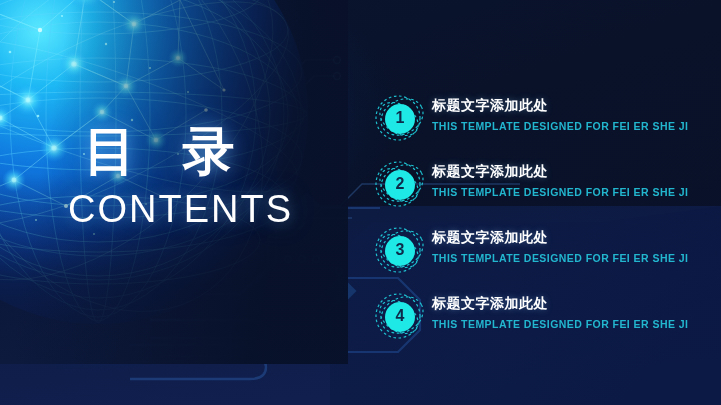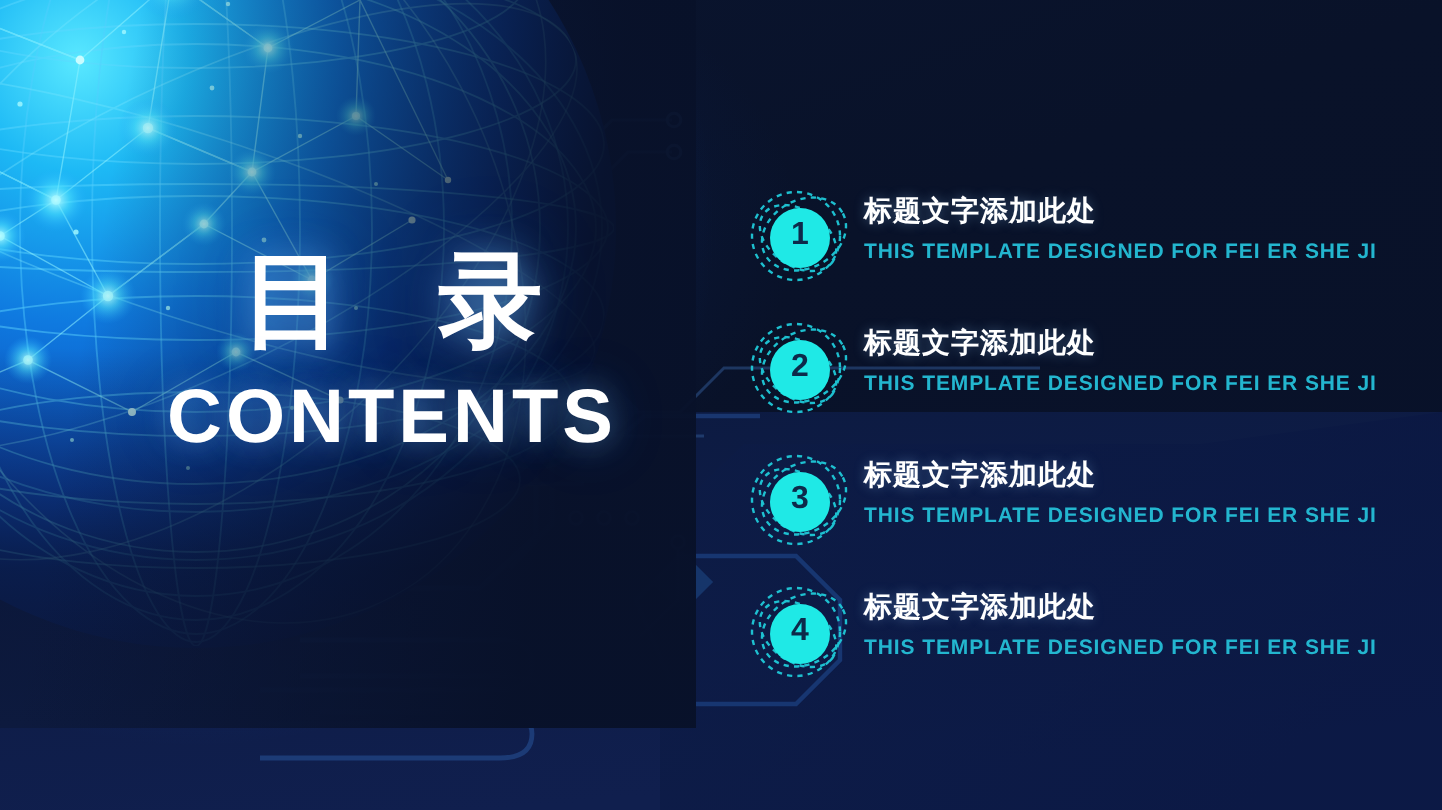--- a/index.html
+++ b/index.html
@@ -52,37 +52,36 @@
       linear-gradient(to bottom,rgba(8,17,41,0) 62%,rgba(10,20,50,.75) 84%,rgba(13,26,62,.98) 100%);
     pointer-events:none;
   }
   .globe svg{position:absolute;inset:0;}
 
   
   .circuit{position:absolute;inset:0;}
 
   
   .title-block{
-    position:absolute;left:56px;top:122px;width:280px;
-    text-align:center;
+    position:absolute;left:68px;top:122px;width:280px;
   }
   .title-cn{
     color:#ffffff;
     font-size:52px;line-height:58px;
     font-weight:bold;
     letter-spacing:16px;
     text-indent:16px;
     text-shadow:0 0 16px rgba(120,200,255,.55),0 0 38px rgba(40,120,255,.35);
     font-family:"Liberation Sans",sans-serif;
     white-space:nowrap;
   }
   .title-en{
     color:#ffffff;
     font-size:38px;line-height:46px;
-    font-weight:bold;
+    font-weight:normal;
     letter-spacing:2px;
     margin-top:6px;
     text-shadow:0 0 14px rgba(120,200,255,.45),0 0 30px rgba(40,120,255,.28);
     font-family:"Liberation Sans",sans-serif;
     white-space:nowrap;
   }
 
   
   .list{position:absolute;left:368px;top:86px;width:340px;}
   .row{

